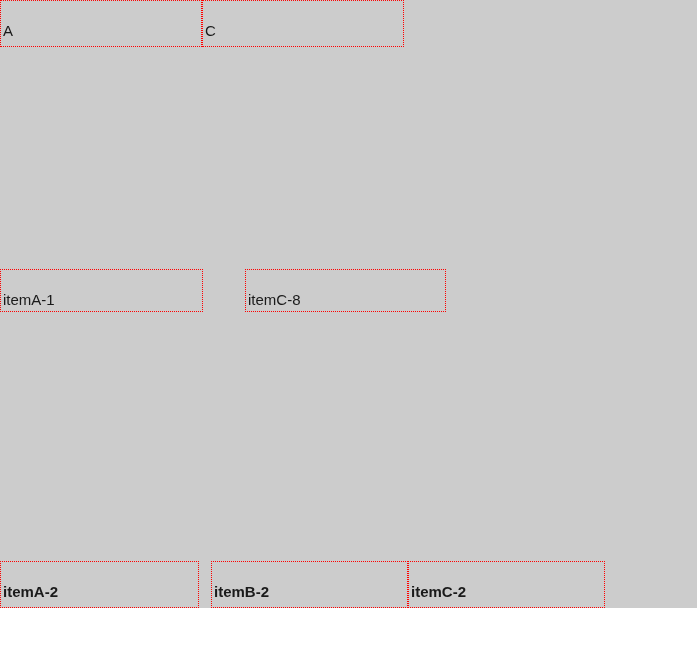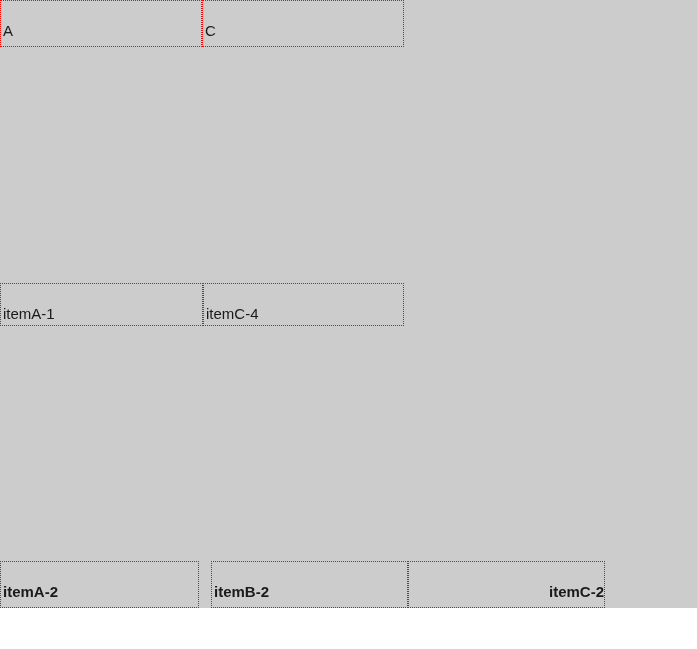--- a/index.html
+++ b/index.html
@@ -29,21 +29,21 @@
     position: absolute;
     left: 0;
     width: 605px;
     display: flex;
     flex-direction: row;
     align-items: stretch;
     box-sizing: border-box;
   }
 
   .flex-container.row-1 { top: 0px;   height: 47px; }
-  .flex-container.row-2 { top: 283px; height: 43px; }
+  .flex-container.row-2 { top: 269px; height: 43px; gap: 42px; }
   .flex-container.row-3 { top: 561px; height: 47px; font-weight: bold; }
 
   
   .flex-item {
     box-sizing: border-box;
     border: 1px dotted #ff0000;
     padding: 0 0 0 2px;
     font-size: 15px;
     line-height: 20px;
     color: #1a1a1a;
@@ -60,21 +60,21 @@
   .row-1 .col-a { width: 202px; }
   .row-1 .col-b { width: 201px; }
   .row-1 .col-c { width: 202px; }
 
   .row-2 .col-a { width: 203px; }
   .row-2 .col-b { width: 201px; }
   .row-2 .col-c { width: 201px; }
 
   .row-3 .col-a { width: 203px; }
   .row-3 .col-b { width: 201px; margin-left: 12px; }
-  .row-3 .col-c { width: 201px; text-align: right; }
+  .row-3 .col-c { width: 201px; }
 
   .item-line {
     display: block;
   }
 </style>
 </head>
 <body>
 
 <div class="flex-demo-wrapper">
 
@@ -88,21 +88,21 @@
       <span class="item-line"></span>
     </div>
   </div>
 
   <div class="flex-container row-2">
     <div class="flex-item col-a">
       <span class="item-line">itemA-1</span>
       <span class="item-line"></span>
     </div>
     <div class="flex-item col-c">
-      <span class="item-line">itemC-4</span>
+      <span class="item-line">itemC-8</span>
       <span class="item-line"></span>
     </div>
   </div>
 
   <div class="flex-container row-3">
     <div class="flex-item col-a">
       <span class="item-line">itemA-2</span>
       <span class="item-line"></span>
     </div>
     <div class="flex-item col-b">

